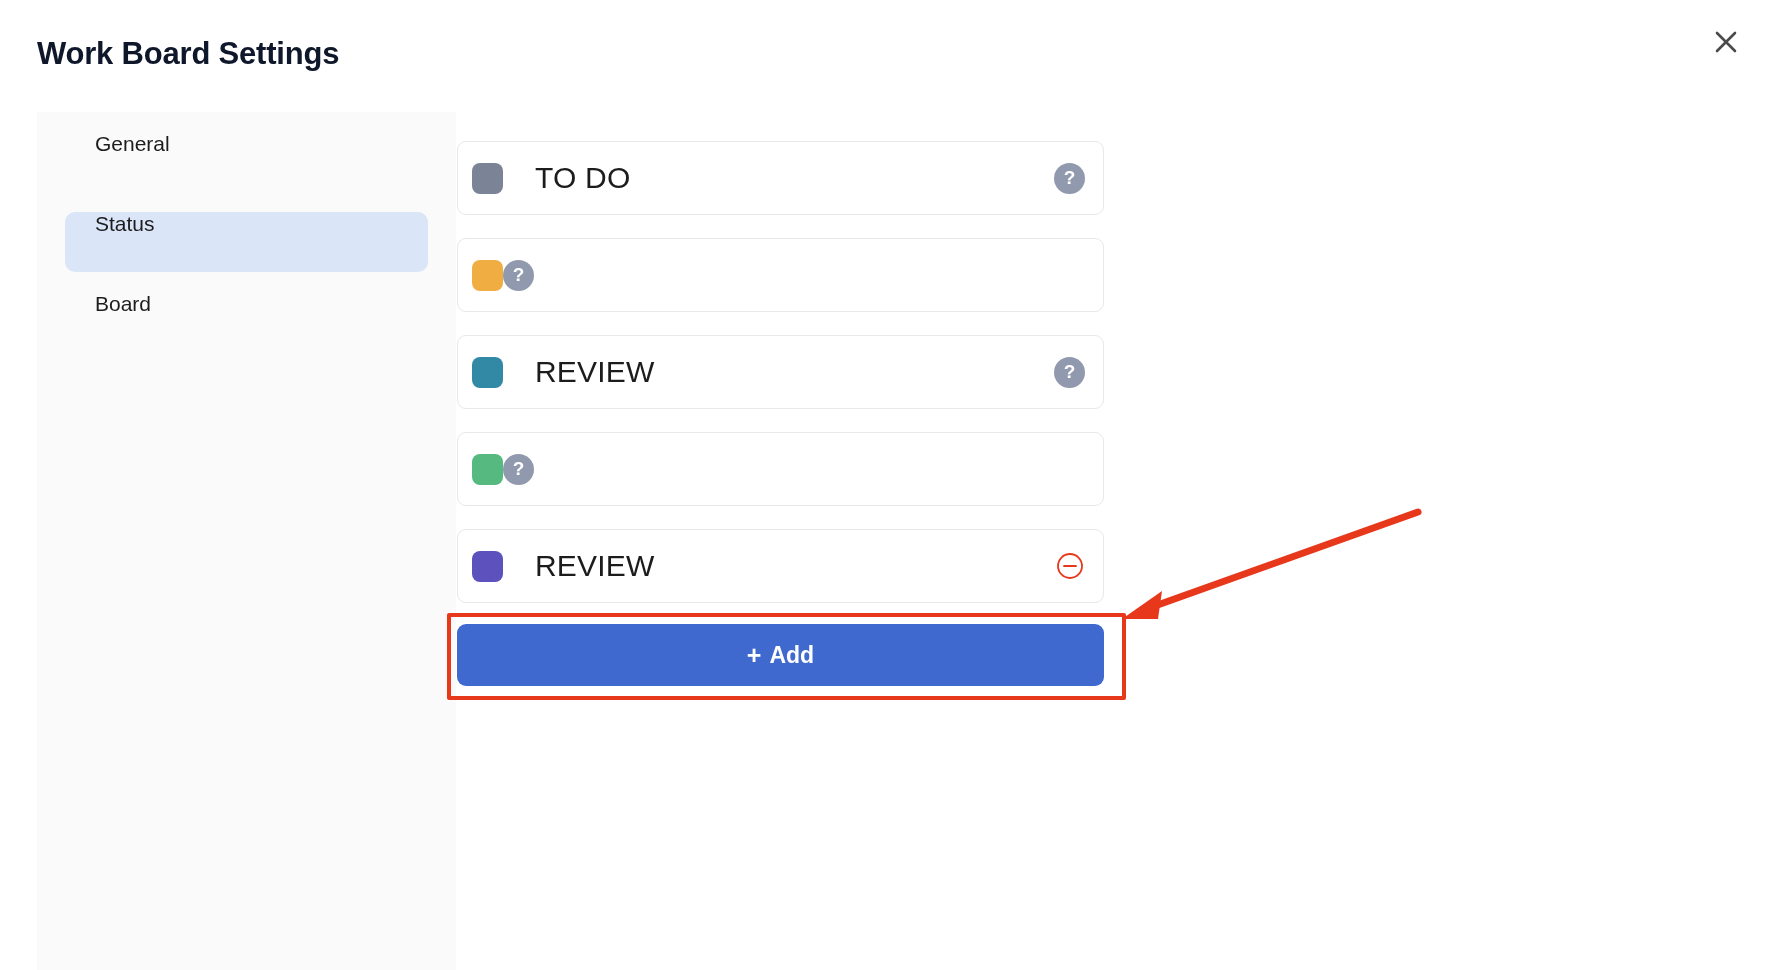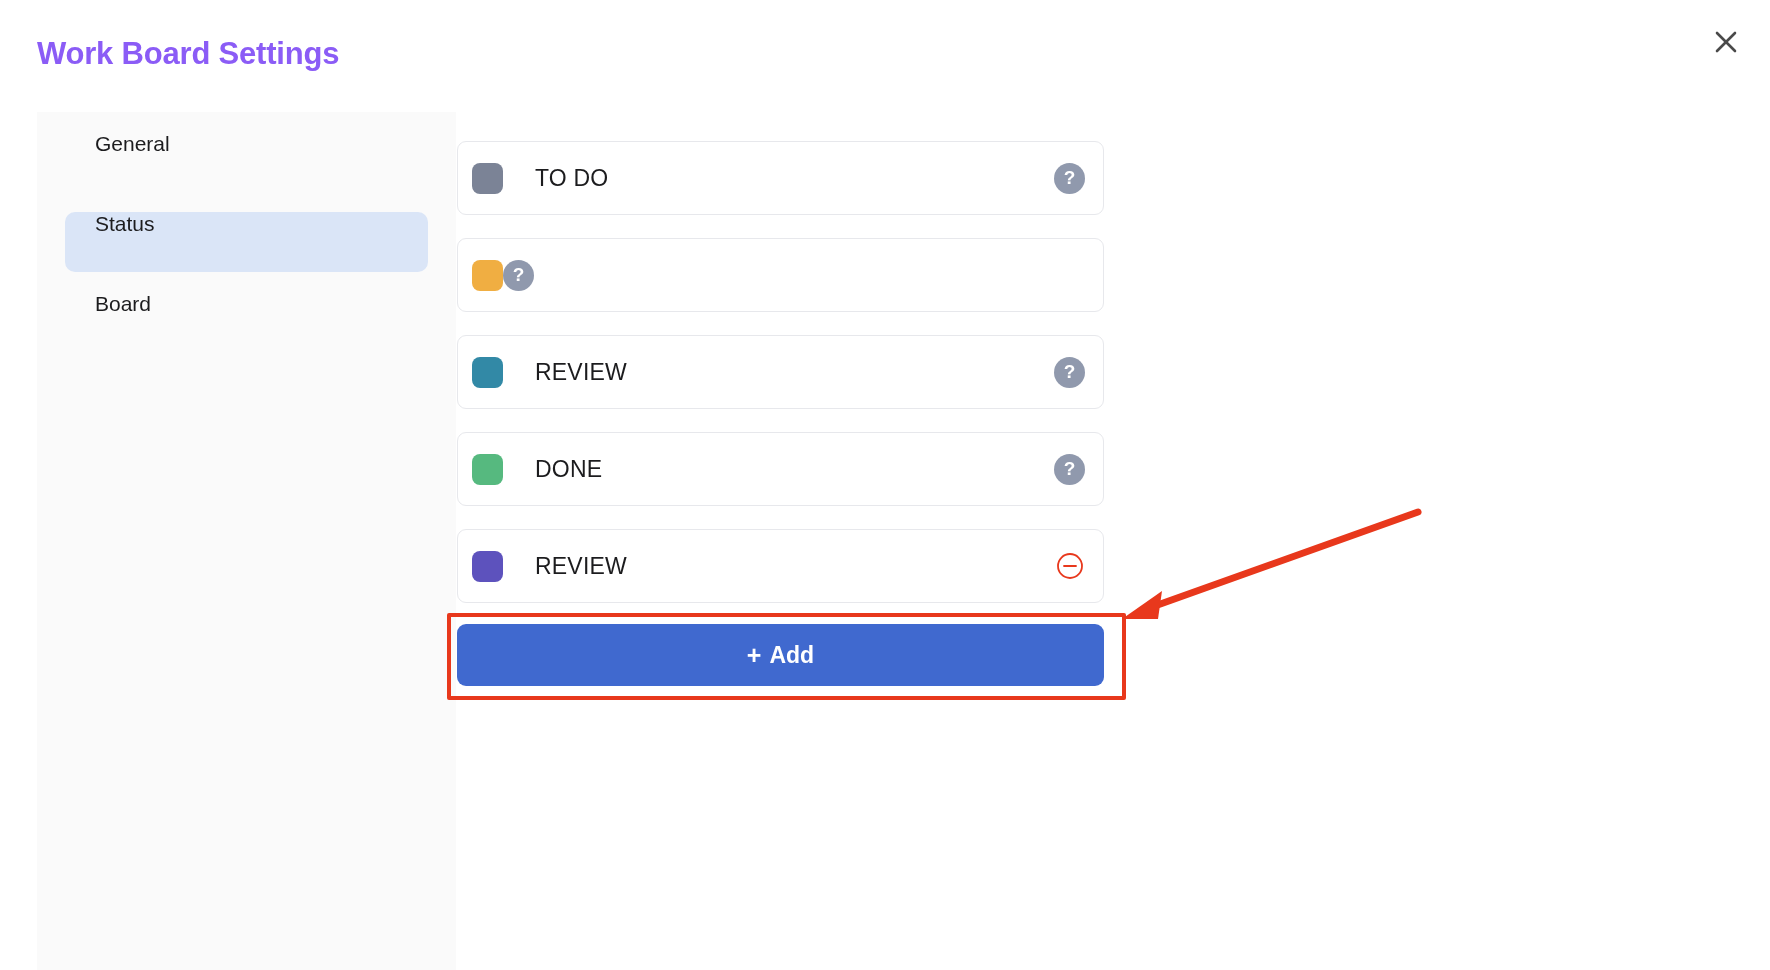--- a/index.html
+++ b/index.html
@@ -19,21 +19,21 @@
     background: #ffffff;
   }
 
   
   .page-title {
     position: absolute;
     left: 37px;
     top: 36px;
     font-size: 31px;
     font-weight: bold;
-    color: #8b5cf6;
+    color: #0f172a;
     letter-spacing: -0.2px;
     white-space: nowrap;
   }
 
   .close-btn {
     position: absolute;
     right: 22px;
     top: 20px;
     width: 44px;
     height: 44px;
@@ -95,21 +95,21 @@
 
   .swatch {
     width: 31px;
     height: 31px;
     border-radius: 8px;
     flex: 0 0 auto;
   }
 
   .status-label {
     margin-left: 32px;
-    font-size: 23px;
+    font-size: 30px;
     color: #1c1c1e;
     letter-spacing: 0.2px;
     flex: 1 1 auto;
     white-space: nowrap;
   }
 
   .help-icon {
     width: 31px;
     height: 31px;
     border-radius: 50%;
@@ -215,21 +215,20 @@
         <span class="swatch" style="background: rgb(240, 174, 66);"></span>
         <span class="help-icon">?</span>
       </div>
       <div class="status-card">
         <span class="swatch" style="background: rgb(50, 137, 166);"></span>
         <span class="status-label">REVIEW</span>
         <span class="help-icon">?</span>
       </div>
       <div class="status-card">
         <span class="swatch" style="background: rgb(86, 185, 127);"></span>
-        <span class="status-label">DONE</span>
         <span class="help-icon">?</span>
       </div>
       <div class="status-card">
         <span class="swatch" style="background: rgb(93, 82, 189);"></span>
         <span class="status-label">REVIEW</span>
         <span class="remove-icon">
           <svg width="30" height="30" viewBox="0 0 30 30">
             <circle cx="15" cy="15" r="12" fill="none" stroke="#e8381c" stroke-width="1.8"></circle>
             <line x1="9" y1="15" x2="21" y2="15" stroke="#e8381c" stroke-width="1.8" stroke-linecap="round"></line>
           </svg>

